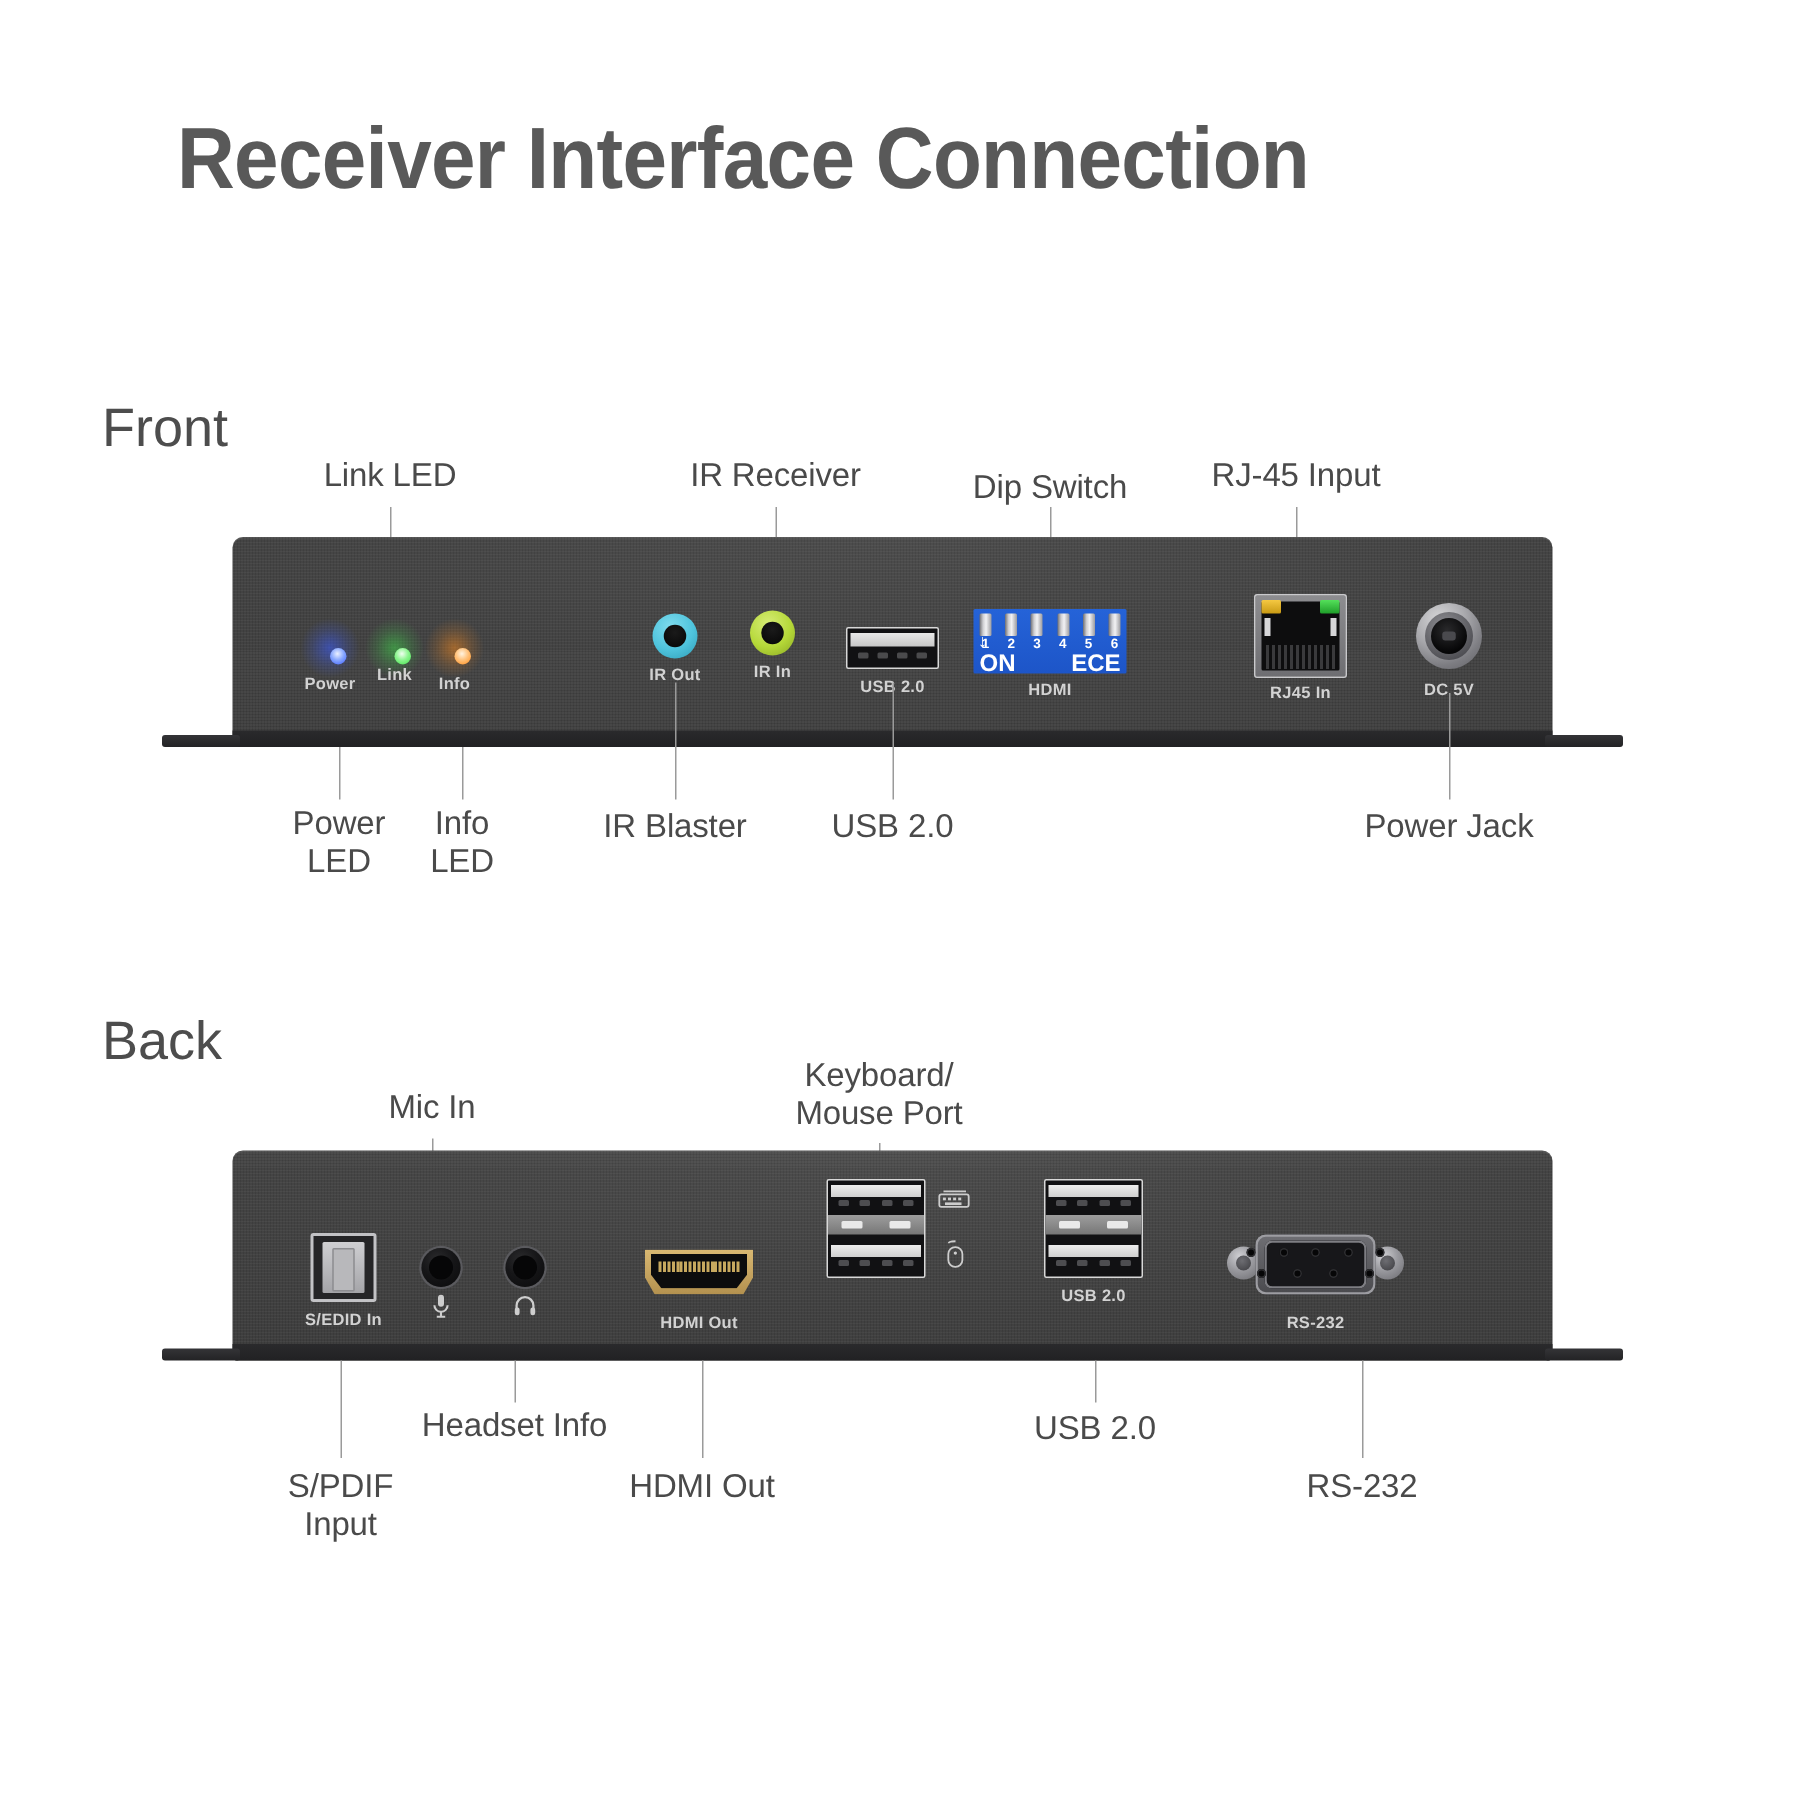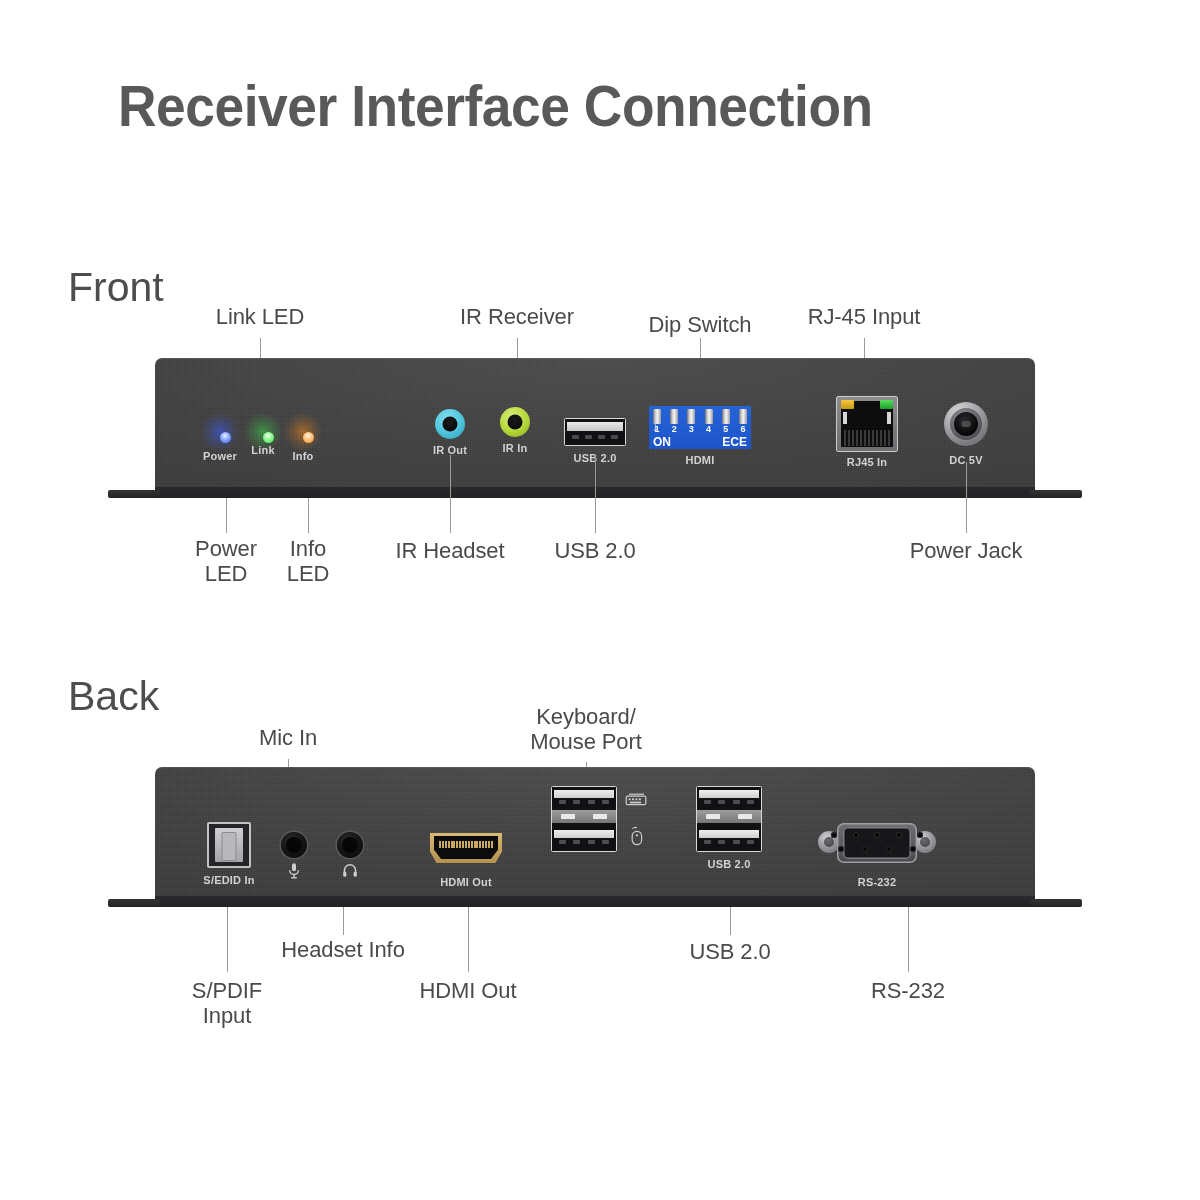--- a/index.html
+++ b/index.html
@@ -30,21 +30,21 @@
     color: #595959;
     letter-spacing: -0.5px;
     transform: scaleX(0.92);
     transform-origin: left center;
     white-space: nowrap;
   }
 
   
   .section-heading {
     position: absolute;
-    font-size: 41px;
+    font-size: 36px;
     color: #4d4d4d;
     font-weight: normal;
     letter-spacing: 0px;
     white-space: nowrap;
   }
   #heading-front { left: 68px; top: 264px; }
   #heading-back  { left: 68px; top: 673px; }
 
   
   .callout {
@@ -245,21 +245,21 @@
     color: #ffffff;
     font-size: 9px;
     font-weight: bold;
     line-height: 11px;
   }
   .dip .nums span { width: 8px; text-align: center; }
   .dip .on-label, .dip .ece-label {
     position: absolute;
     bottom: 1px;
     color: #ffffff;
-    font-size: 12px;
+    font-size: 16px;
     font-weight: bold;
     line-height: 11px;
   }
   .dip .on-label { left: 4px; }
   .dip .ece-label { right: 4px; }
   .dip .arrow {
     position: absolute;
     left: 3px; top: 16px;
     color: #ffffff;
     font-size: 12px;
@@ -595,21 +595,21 @@
 
   <div class="leader" style="left:226px; top:498px; height:35px;"></div>
   <div class="callout center" style="left:226px; top:537px;">Power
 LED</div>
 
   <div class="leader" style="left:308px; top:498px; height:35px;"></div>
   <div class="callout center" style="left:308px; top:537px;">Info
 LED</div>
 
   <div class="leader" style="left:450px; top:455px; height:78px;"></div>
-  <div class="callout center" style="left:450px; top:539px;">IR Headset</div>
+  <div class="callout center" style="left:450px; top:539px;">IR Blaster</div>
 
   <div class="leader" style="left:595px; top:455px; height:78px;"></div>
   <div class="callout center" style="left:595px; top:539px;">USB 2.0</div>
 
   <div class="leader" style="left:966px; top:462px; height:71px;"></div>
   <div class="callout center" style="left:966px; top:539px;">Power Jack</div>
 
   <div class="section-heading" id="heading-back">Back</div>
 
   <div class="callout center" style="left:288px; top:726px;">Mic In</div>

